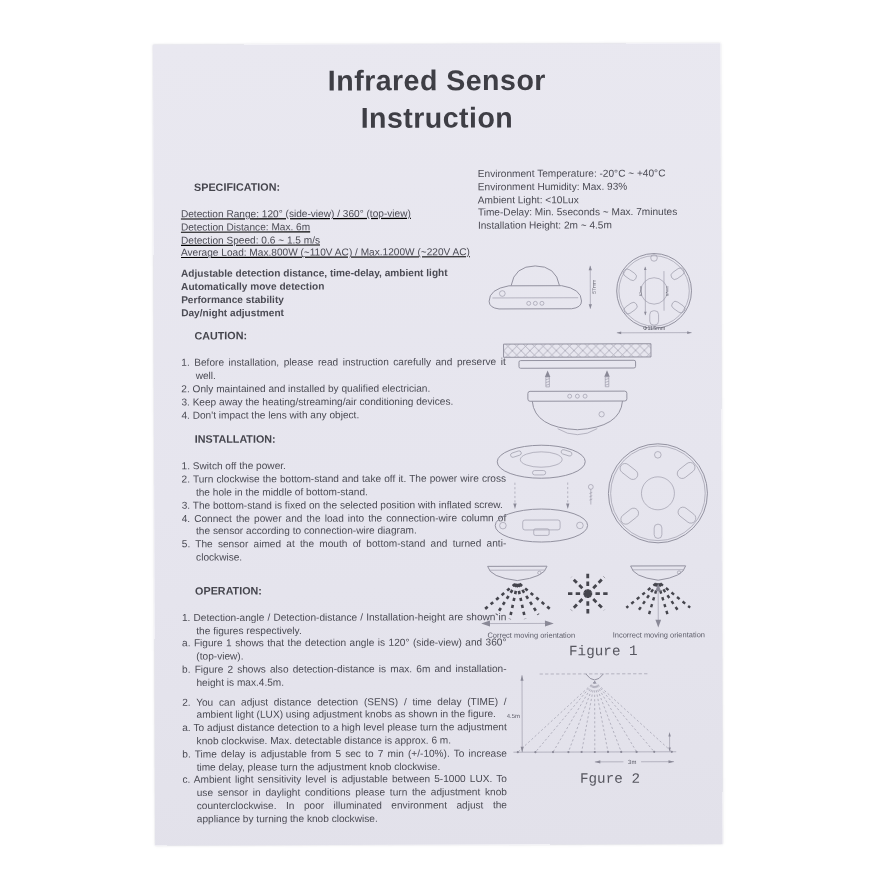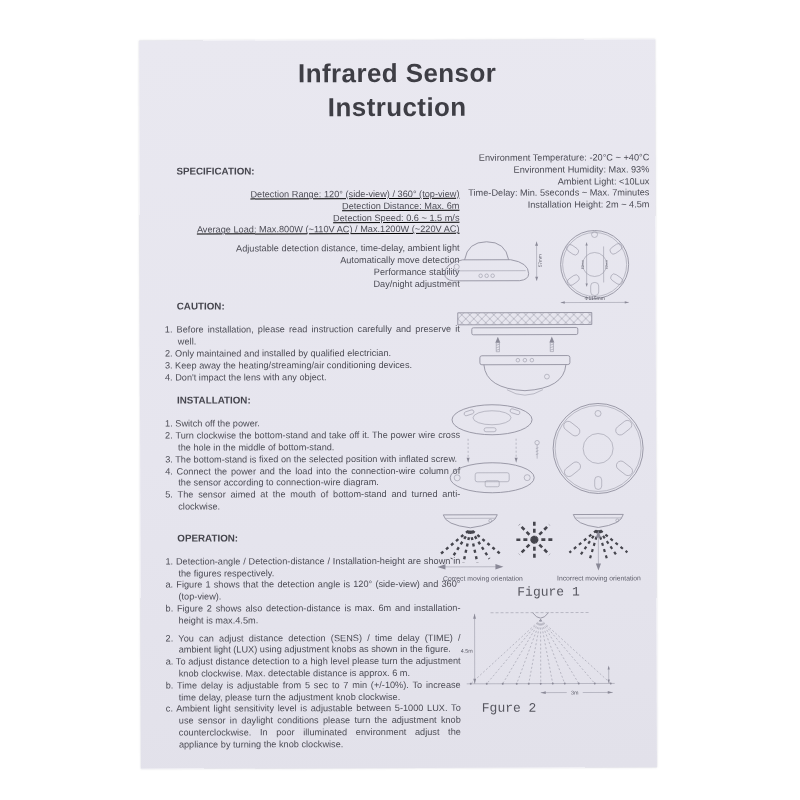--- a/index.html
+++ b/index.html
@@ -4,24 +4,24 @@
 <style>
   html,body{margin:0;padding:0;}
   body{width:800px;height:800px;background:#ffffff;font-family:"Liberation Sans",sans-serif;position:relative;overflow:hidden;}
   .paper{position:absolute;left:140px;top:40px;width:516px;height:728px;
     background:linear-gradient(176deg,#e9e8f0 0%,#e6e5ee 55%,#e2e1ea 100%);
     transform:rotate(-0.15deg);box-shadow:0 0 2px rgba(120,120,140,.35);}
   .title{position:absolute;top:16px;left:0;right:0;text-align:center;
     font-size:26px;line-height:34px;font-weight:bold;color:#3e3e45;letter-spacing:.4px;}
   .col-left{position:absolute;left:25px;top:113px;width:295px;}
   .col-right{position:absolute;left:295px;top:113px;width:215px;height:600px;}
-  .p{font-size:9.2px;line-height:11.8px;color:#4b4b54;margin:0;text-align:right;}
+  .p{font-size:9.2px;line-height:11.8px;color:#4b4b54;margin:0;}
   .h{font-size:9.8px;line-height:12px;font-weight:bold;color:#45454d;margin:12px;}
   .li{padding-left:13px;text-indent:-13px;text-align:justify;}
-  .mt5{margin-top:5px;text-decoration:underline;}.mt7{margin-top:7px;}.mt10{margin-top:10px;}
+  .mt5{margin-top:5px;text-decoration:underline;}.mt7{margin-top:7px;font-weight:bold;}.mt10{margin-top:10px;}
   .mt11{margin-top:11px;}.mt19{margin-top:19px;}.mt6{margin-top:6px;}
   .abs{position:absolute;}
   svg{display:block;}
   .stroke{stroke:#92919f;fill:none;stroke-width:.9;}
   .thin{stroke:#9b9aa8;fill:none;stroke-width:.6;}
   .svgtext{fill:#5a5a66;font-family:"Liberation Sans",sans-serif;}
   .cap{font-size:6.8px;color:#5c5c68;text-align:center;}
   .figlabel{font-size:13px;color:#56565f;font-family:Liberation Mono, monospace;}
 </style>
 </head>
@@ -299,15 +299,15 @@
       <text class="svgtext" font-size="5.4" x="0" y="45">4.5m</text>
       <line class="thin" x1="148" y1="60" x2="148" y2="74"></line>
       <polygon fill="#8a8997" points="148,58 146.9,62 149.1,62"></polygon>
       <polygon fill="#8a8997" points="148,76 146.9,72 149.1,72"></polygon>
       <line class="thin" x1="80" y1="85" x2="106" y2="85"></line>
       <line class="thin" x1="122" y1="85" x2="152" y2="85"></line>
       <polygon fill="#8a8997" points="80,85 85,83.6 85,86.4"></polygon>
       <polygon fill="#8a8997" points="152,85 147,83.6 147,86.4"></polygon>
       <text class="svgtext" font-size="5.4" x="114" y="87" text-anchor="middle">3m</text>
     </svg>
-    <div class="abs figlabel" style="left:46px;top:548px;width:100px;text-align:left">Fgure 2</div>
+    <div class="abs figlabel" style="left:46px;top:548px;width:100px;text-align:right">Fgure 2</div>
   </div>
 </div>
 
 </body></html>

